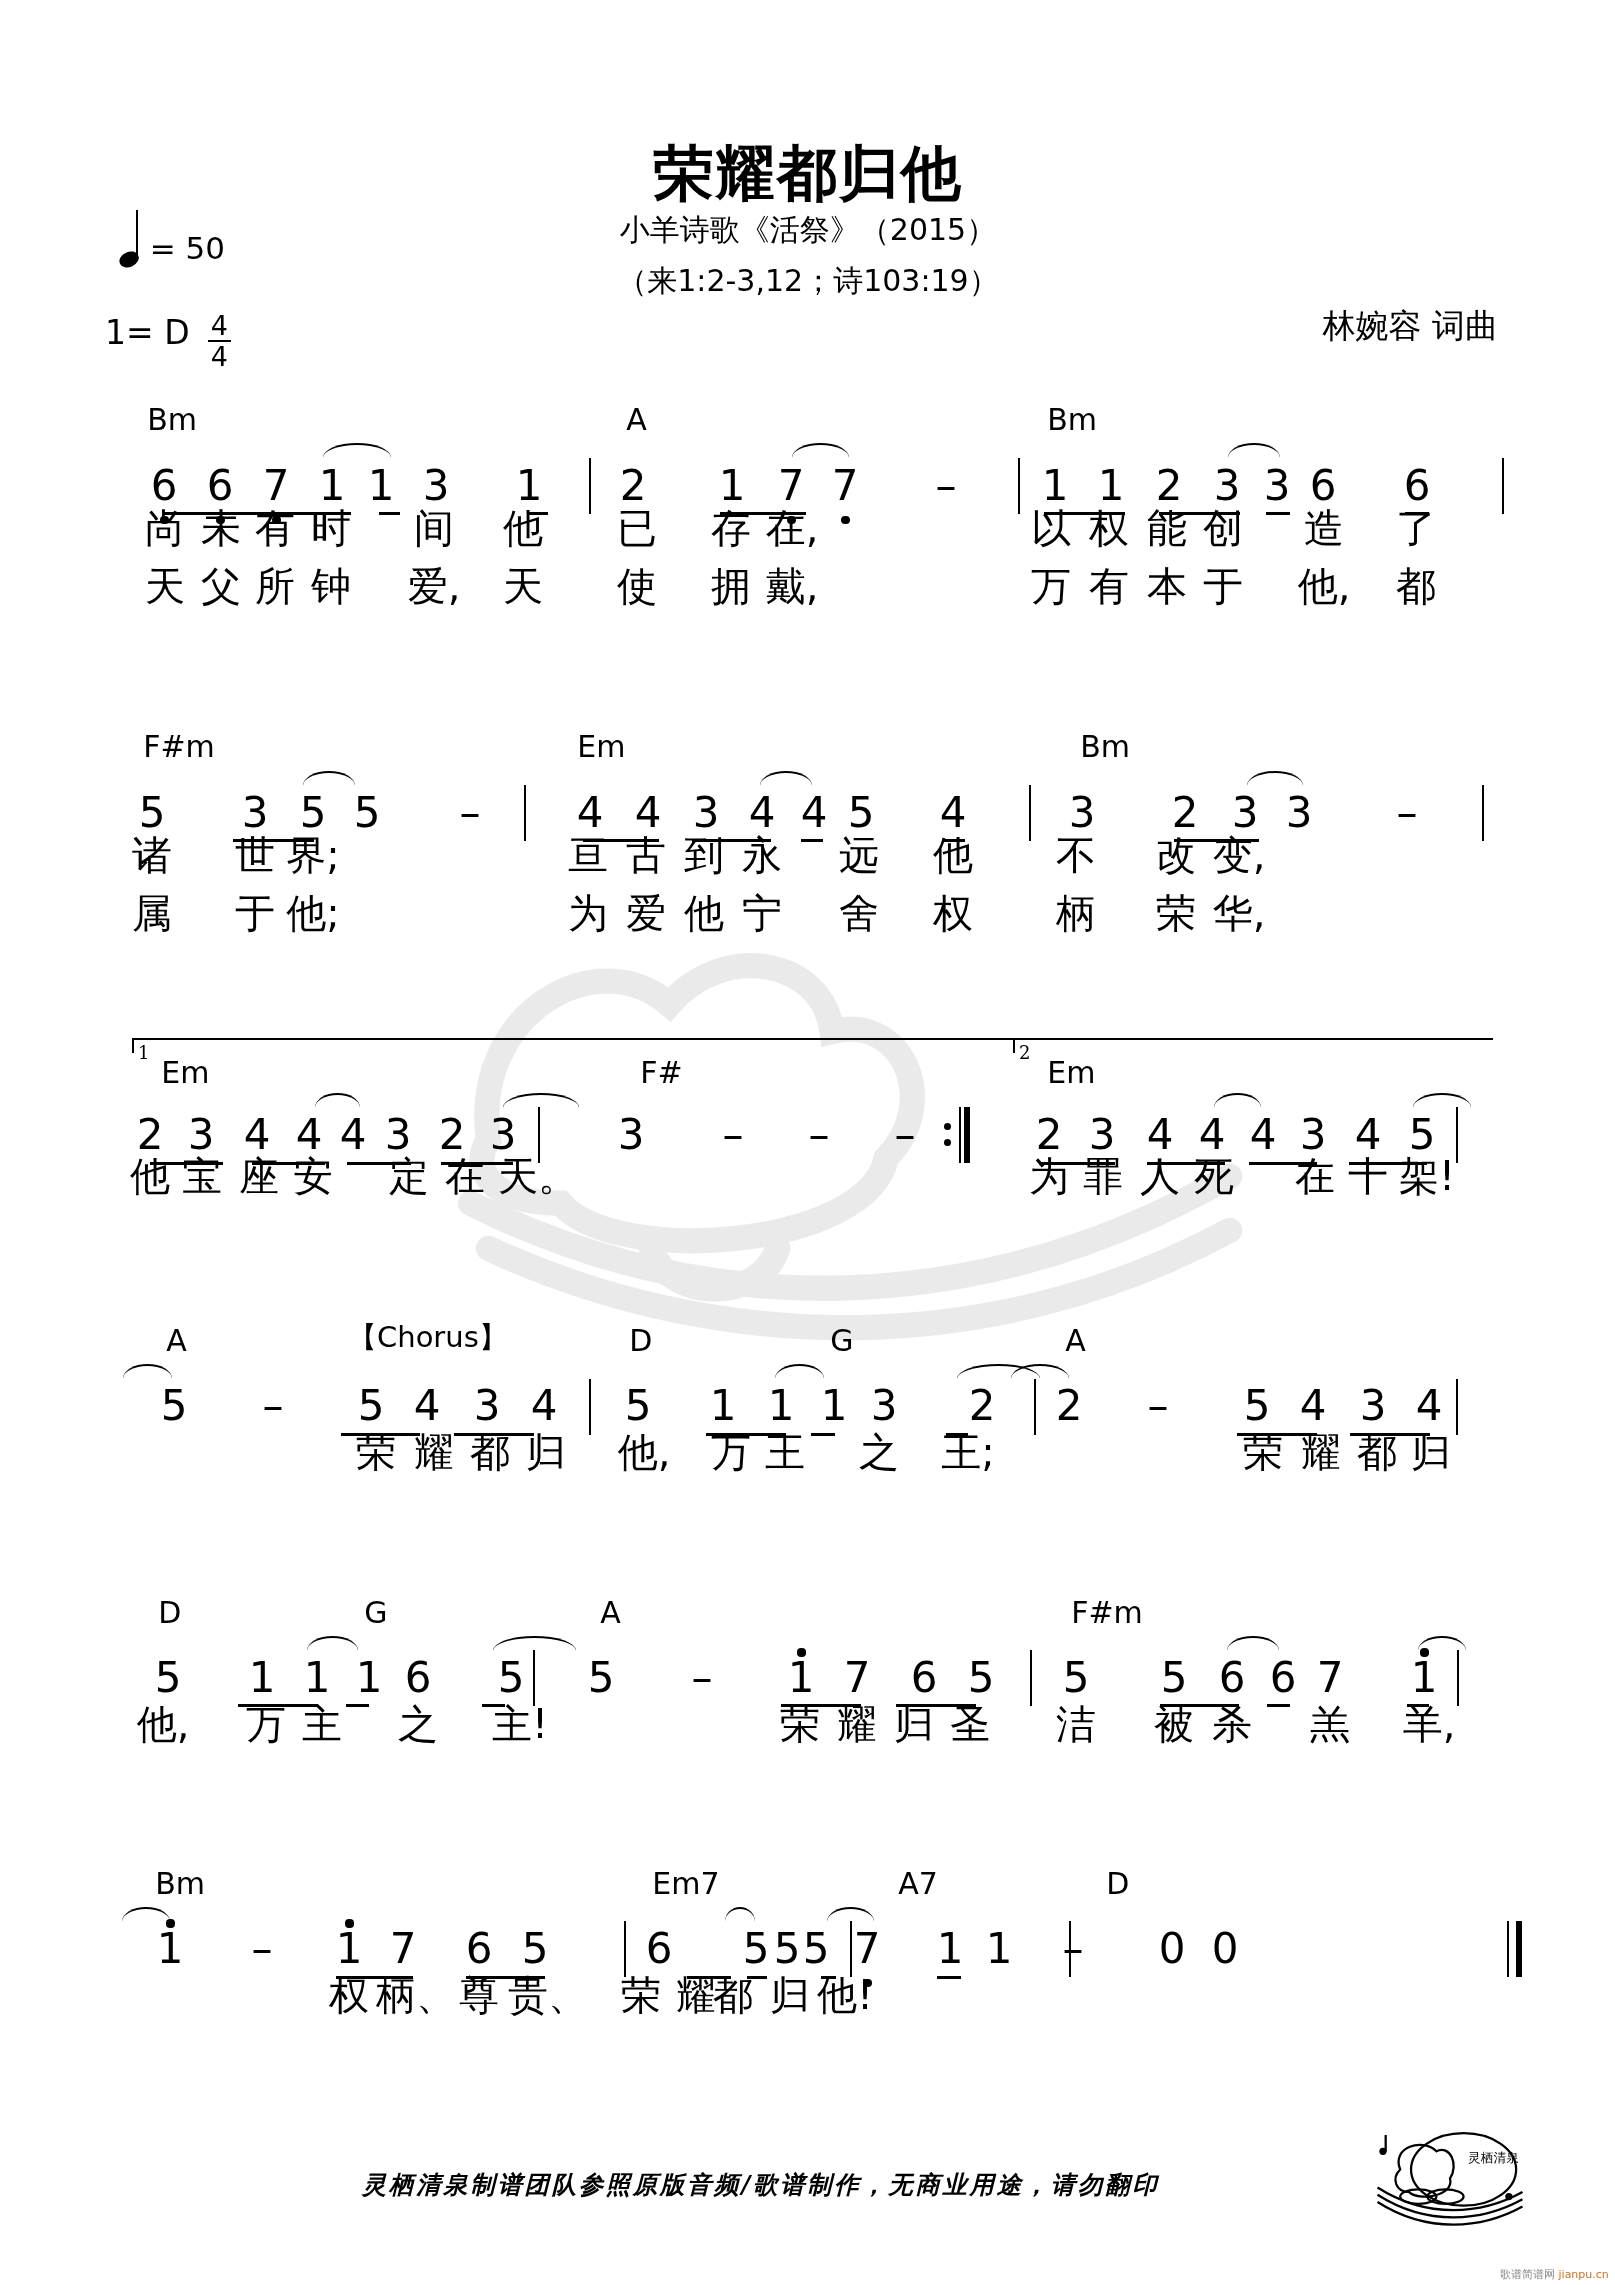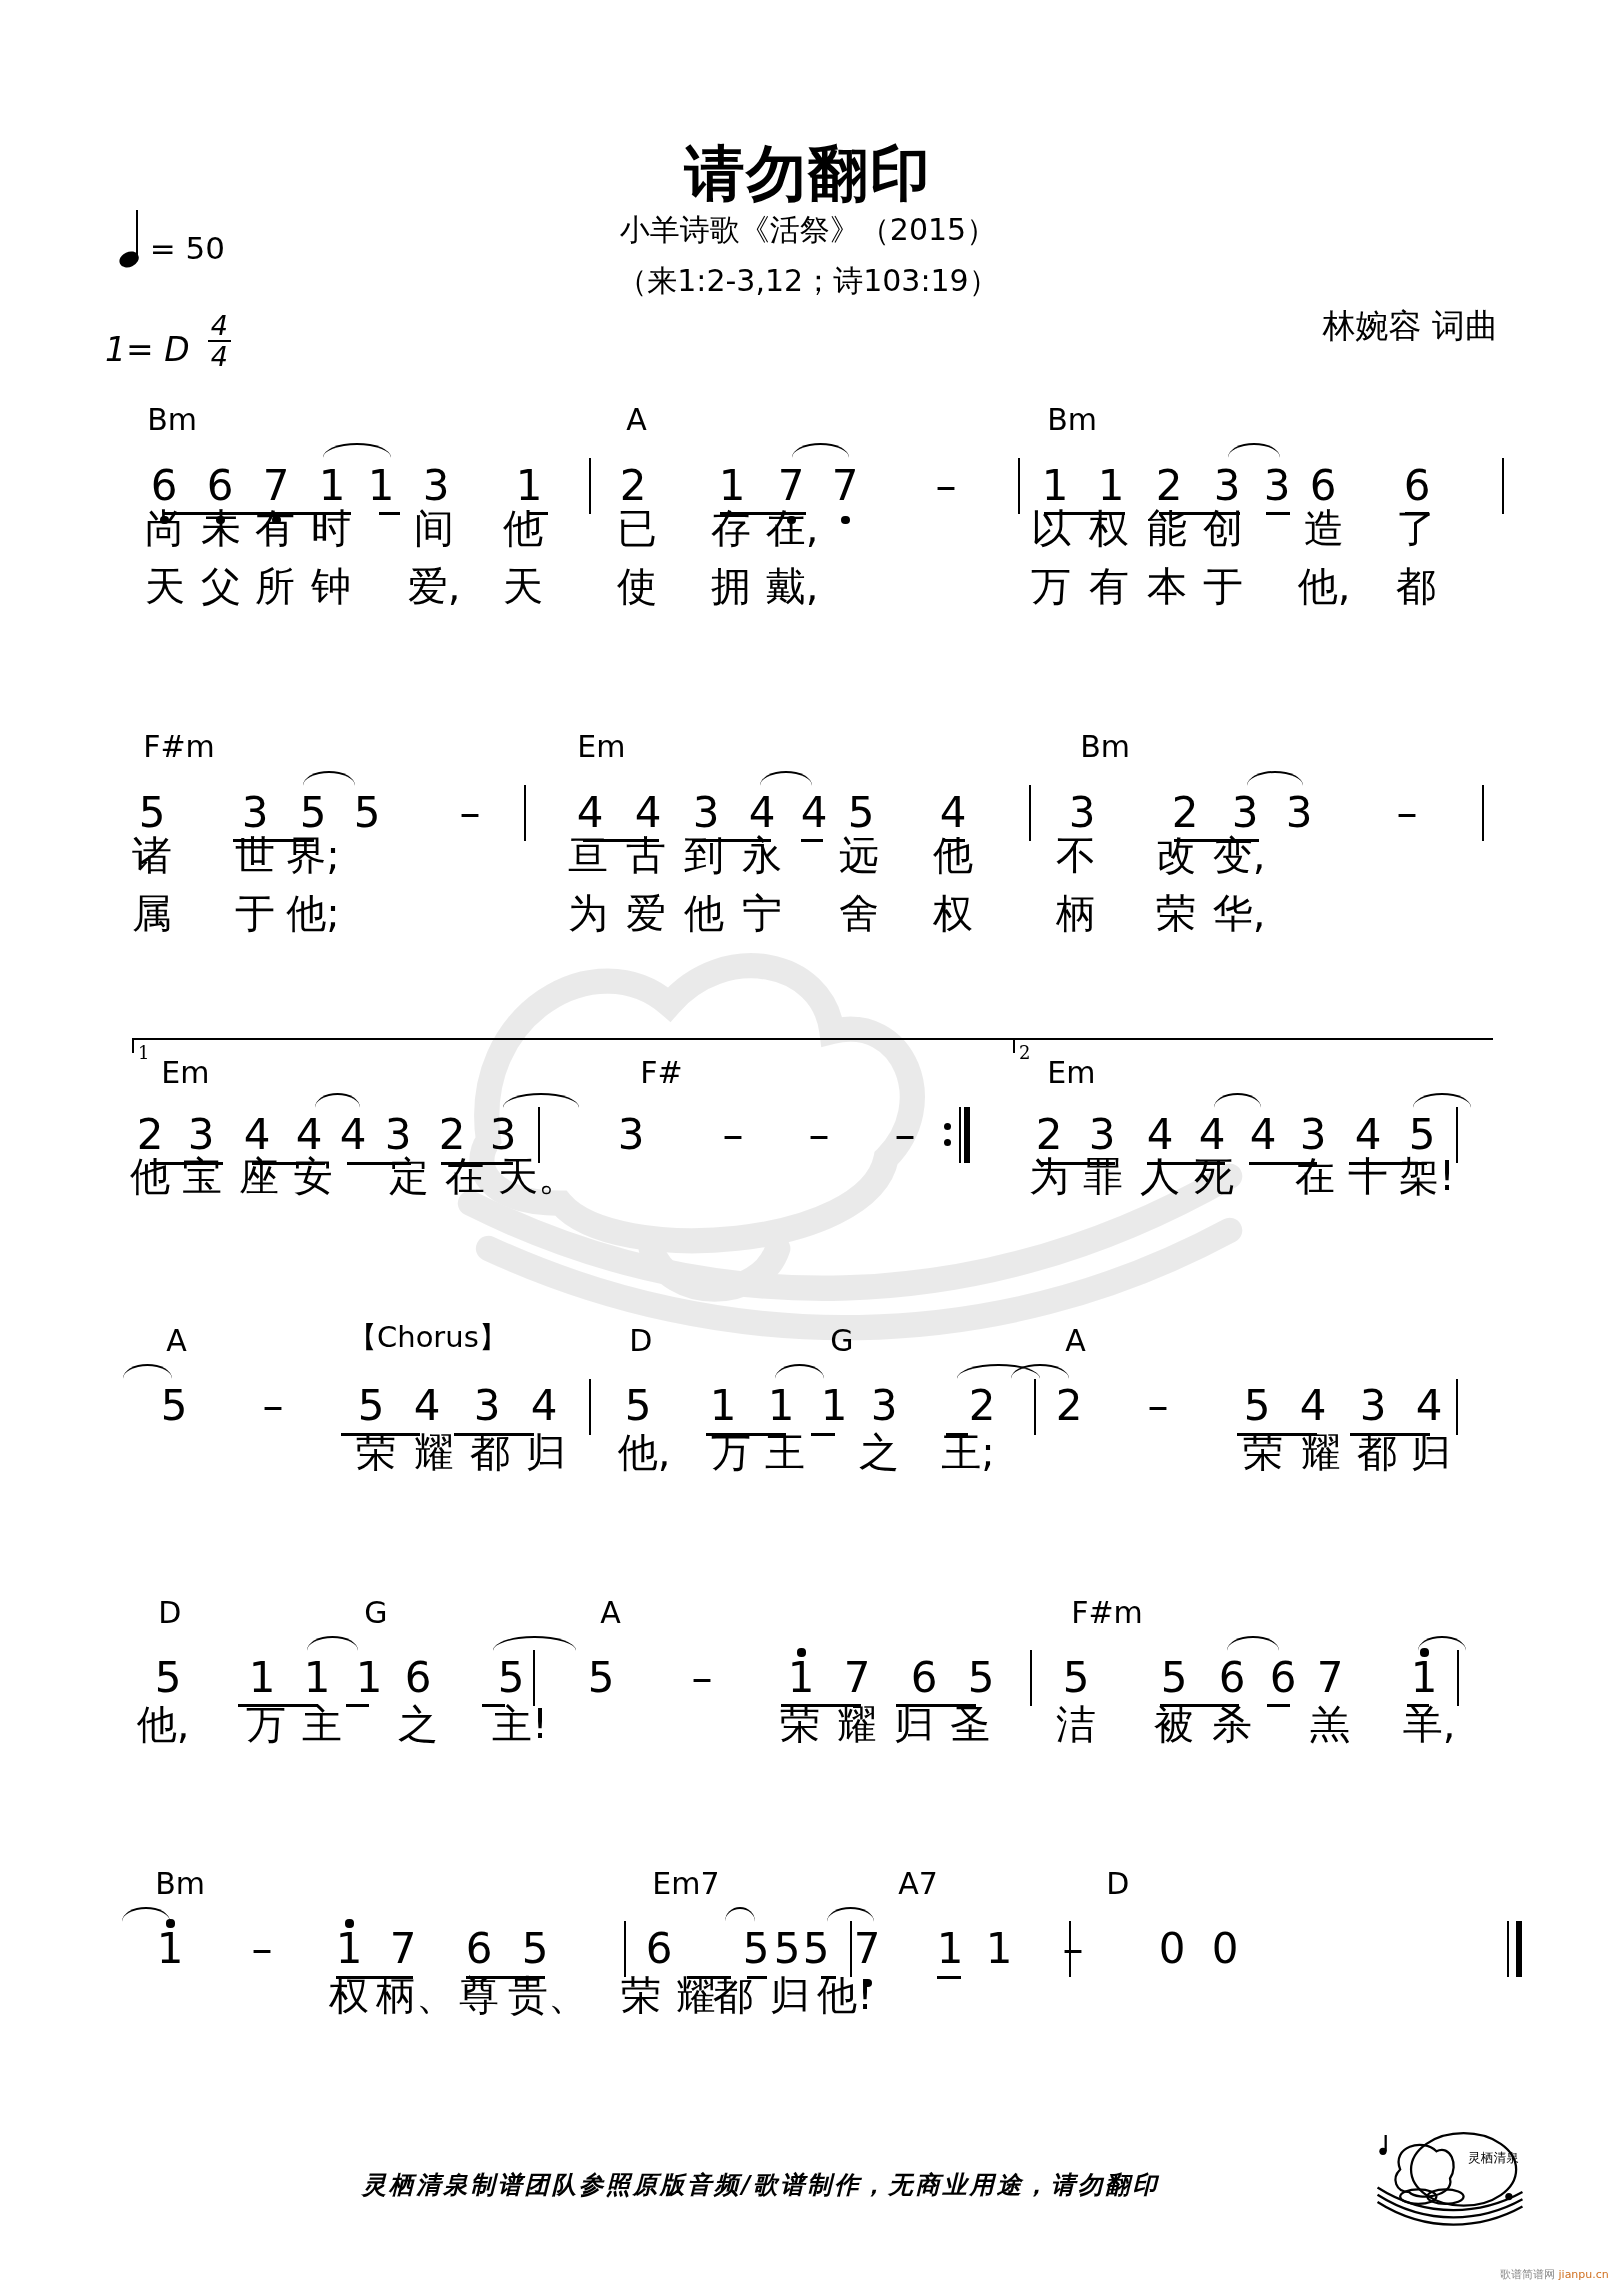--- a/index.html
+++ b/index.html
@@ -5,21 +5,21 @@
   html,body{margin:0;padding:0;background:#fff;}
   body{width:1616px;height:2285px;position:relative;overflow:hidden;font-family:"DejaVu Sans","Liberation Sans",sans-serif;color:#000;}
   .abs{position:absolute;}
   .title{left:0;width:1616px;top:134px;text-align:center;font-size:60px;font-weight:bold;letter-spacing:1.8px;}
   .subtitle{left:0;width:1616px;top:210px;text-align:center;font-size:30px;}
   .refs{left:0;width:1616px;top:261px;text-align:center;font-size:30px;}
   .tempo{left:119px;top:210px;font-size:31px;display:flex;align-items:flex-end;}
   .tempo .qnote{position:relative;width:23.5px;height:56px;margin-right:7.2px;}
   .tempo .qnote .head{position:absolute;left:0;bottom:0;width:20px;height:14.5px;background:#000;border-radius:50%;transform:rotate(-25deg);}
   .tempo .qnote .stem{position:absolute;left:17px;bottom:7.2px;width:1.8px;height:49px;background:#000;}
-  .key{left:105px;top:313px;font-size:33px;display:flex;align-items:flex-end;font-style:italic;}
+  .key{left:105px;top:313px;font-size:33px;display:flex;align-items:flex-start;}
   .key .frac{display:inline-flex;flex-direction:column;align-items:center;margin-left:18px;font-size:27px;line-height:25px;}
   .key .frac .bar{width:23.5px;height:2.7px;background:#000;margin:1.8px 0;}
   .composer{right:118px;top:304px;font-size:33px;text-align:right;}
   .chord{font-size:30px;transform:translateX(-1.8px);}
   .note{font-size:42px;width:36px;text-align:center;line-height:51px;}
   .note .dot-up{position:absolute;left:50%;top:-3.6px;width:8.1px;height:8.1px;margin-left:-3.6px;border-radius:50%;background:#000;}
   .note .dot-down{position:absolute;left:50%;bottom:-12.7px;width:8.1px;height:8.1px;margin-left:-3.6px;border-radius:50%;background:#000;}
   .uline{height:2.7px;background:#000;}
   .barline{width:1.8px;background:#000;}
   .thick{width:6.3px;background:#000;}
@@ -41,21 +41,21 @@
 
 <svg class="abs watermark" viewBox="0 0 900 520">
   <g fill="none" stroke="#000" stroke-width="28" stroke-linecap="round">
     <path d="M60 260 C 40 120, 180 40, 260 110 C 320 40, 430 60, 440 140 C 520 120, 560 220, 500 280 C 480 380, 200 400, 140 330 C 60 330, 40 290, 60 260 Z"></path>
     <path d="M240 380 C 260 440, 360 440, 380 380"></path>
     <path d="M40 330 C 300 460, 600 460, 880 300"></path>
     <path d="M60 380 C 320 500, 620 500, 880 360"></path>
   </g>
 </svg>
 
-<div class="abs title">请勿翻印</div>
+<div class="abs title">荣耀都归他</div>
 <div class="abs subtitle">小羊诗歌《活祭》（2015）</div>
 <div class="abs refs">（来1:2-3,12；诗103:19）</div>
 
 <div class="abs tempo">
   <span class="qnote">
       <span class="head"></span>
       <span class="stem"></span>
     </span>
   <span>= 50</span>
 </div>

